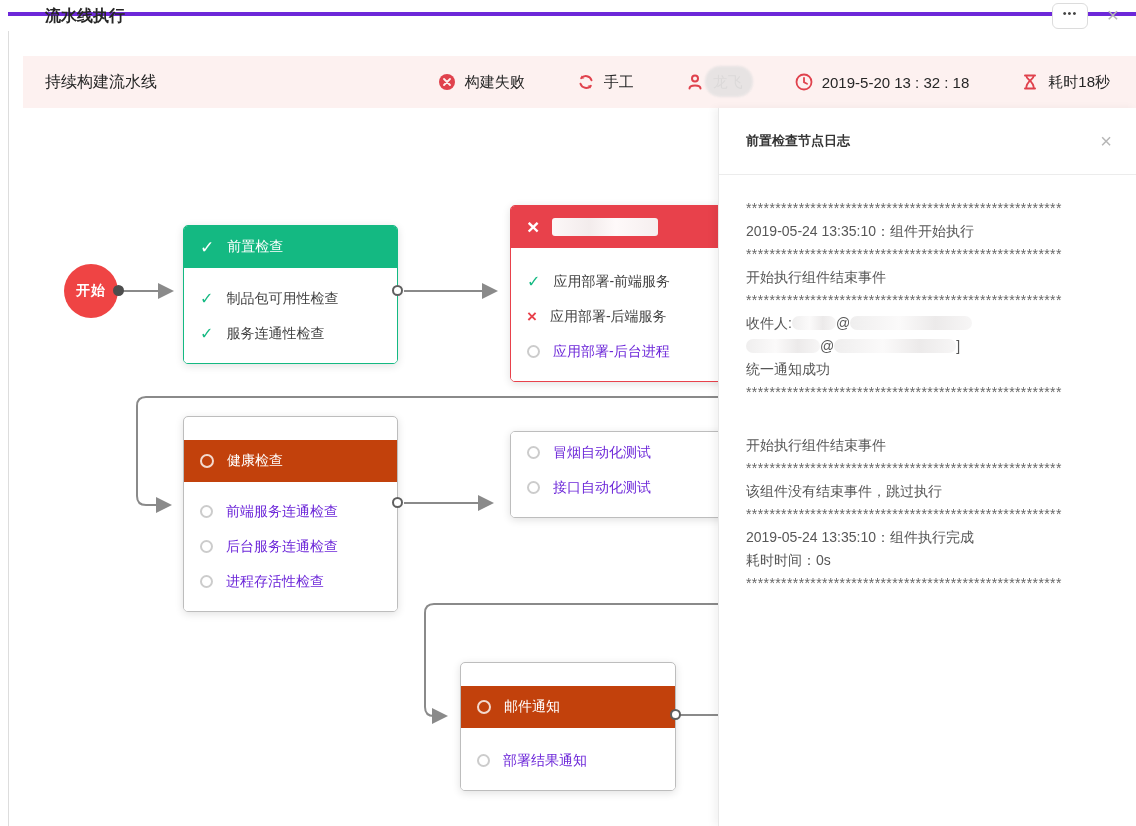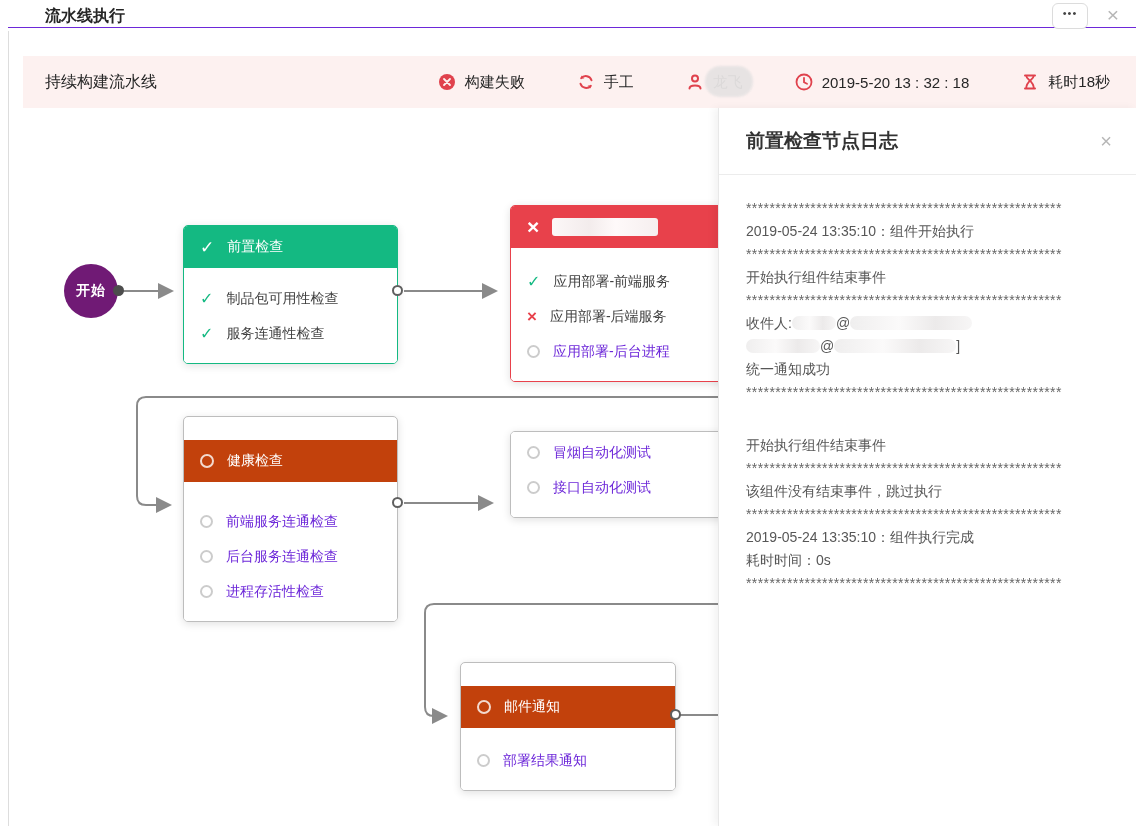--- a/index.html
+++ b/index.html
@@ -1,22 +1,22 @@
 <!DOCTYPE html>
 <html><head>
 <meta charset="utf-8">
 <style>
   * { margin:0; padding:0; box-sizing:border-box; }
   html,body { width:1136px; height:826px; overflow:hidden; background:#fff;
     font-family:"Liberation Sans","DejaVu Sans",sans-serif; color:#333; }
   #stage { position:relative; width:1136px; height:826px; background:#fff; }
 
   
-  .win-header { position:absolute; left:8px; top:0; right:0; height:28px;
-    border-bottom:1px solid #6d28d9; background:#fff; z-index:20; }
+  .win-header { position:absolute; left:8px; top:0; right:0; height:16px;
+    border-bottom:4px solid #6d28d9; background:#fff; z-index:20; }
   .win-title { position:absolute; left:37px; top:6px; font-size:16px; font-weight:bold; color:#262626; }
   .more-btn { position:absolute; right:48px; top:3px; width:36px; height:26px;
     border:1px solid #dcdcdc; border-radius:6px; background:#fff; cursor:pointer;
     display:flex; align-items:center; justify-content:center;
     font-size:11px; letter-spacing:1px; color:#444; line-height:1; padding-bottom:6px; }
   .win-close { position:absolute; right:12px; top:4px; width:22px; height:22px;
     font-size:21px; color:#b6b6b6; display:flex; align-items:center; justify-content:center; cursor:pointer; }
 
   .page-edge { position:absolute; left:8px; top:31px; bottom:0; width:1px; background:#ddd; z-index:1; }
 
@@ -27,21 +27,21 @@
   .sb-right { margin-left:auto; display:flex; align-items:center; gap:52px; }
   .sb-item { display:flex; align-items:center; gap:9px; font-size:15px; color:#262626; }
   .sb-item svg { display:block; }
   .user-name-wrap { position:relative; display:inline-block; }
   .user-blur { position:absolute; left:-8px; top:-7px; width:48px; height:31px;
     background:#e6e3e3; opacity:.95; border-radius:15px; filter:blur(1px); }
 
   
   #flow-svg { position:absolute; left:0; top:0; width:1136px; height:826px; z-index:2; }
   .start-node { position:absolute; left:64px; top:264px; width:54px; height:54px; border-radius:50%;
-    background:#701a75; color:#fff; font-size:14px; font-weight:bold;
+    background:#ef4444; color:#fff; font-size:14px; font-weight:bold;
     display:flex; align-items:center; justify-content:center; z-index:3; letter-spacing:1px; }
   .port { position:absolute; width:11px; height:11px; border-radius:50%; background:#fff;
     border:2px solid #5f5f5f; z-index:5; }
   .port.solid { background:#4d4d4d; border-color:#4d4d4d; }
 
   .flow-card { position:absolute; background:#fff; border-radius:5px; z-index:4;
     box-shadow:0 2px 8px rgba(0,0,0,.12); border:1px solid transparent; overflow:hidden; }
   .flow-card.success { border-color:#14b982; }
   .flow-card.failed  { border-color:#e8414b; }
   .flow-card.pending { border-color:#bdbdbd; }
@@ -61,21 +61,21 @@
   .card-item.pending { color:#6d28d9; }
   .i-check { color:#14b982; font-size:16px; font-weight:bold; }
   .i-x { color:#e8414b; font-size:17px; font-weight:bold; line-height:14px; }
   .i-circle { width:13px; height:13px; border-radius:50%; border:2px solid #cccccc; flex:0 0 auto; }
 
   
   .log-panel { position:absolute; left:718px; top:108px; right:0; bottom:0; background:#fff;
     border-left:1px solid #e8e8e8; box-shadow:-4px 0 8px rgba(0,0,0,.05); z-index:10; }
   .log-head { height:67px; display:flex; align-items:center; padding:0 24px 0 27px;
     border-bottom:1px solid #ececec; }
-  .log-title { font-size:19px; font-weight:bold; color:#333; }
+  .log-title { font-size:13px; font-weight:bold; color:#333; }
   .log-close { margin-left:auto; font-size:20px; color:#b6b6b6; cursor:pointer; line-height:1; }
   .log-content { padding:22px 24px 20px 27px; font-size:14px; color:#575757; line-height:23px;
     overflow:hidden; height:calc(100% - 67px); }
   .log-line { white-space:nowrap; overflow:hidden; }
   .log-stars { letter-spacing:.4px; color:#666; }
   .log-blank { height:30px; }
   .blur { display:inline-block; height:14px; border-radius:7px; vertical-align:-2px;
     background:linear-gradient(90deg,#efeeee,#fbfafa 40%,#eceaea 70%,#f7f6f6); filter:blur(.6px); }
   .blur.w1 { width:44px; }
   .blur.w2 { width:122px; }
@@ -197,21 +197,21 @@
             <span class="i-circle"></span>
             <span>应用部署-后台进程</span>
           </div>
         </div>
       </div>
       <div class="flow-card pending" style="left: 183px; top: 416px; width: 215px;">
         <div class="card-header">
           <span class="hdr-circle"></span>
           <span>健康检查</span>
         </div>
-        <div class="card-body" style="padding-top: 22px; text-align: center;">
+        <div class="card-body" style="padding-top: 12px; text-align: center;">
           <div class="card-item pending">
             <span class="i-circle"></span>
             <span>前端服务连通检查</span>
           </div>
           <div class="card-item pending">
             <span class="i-circle"></span>
             <span>后台服务连通检查</span>
           </div>
           <div class="card-item pending">
             <span class="i-circle"></span>

